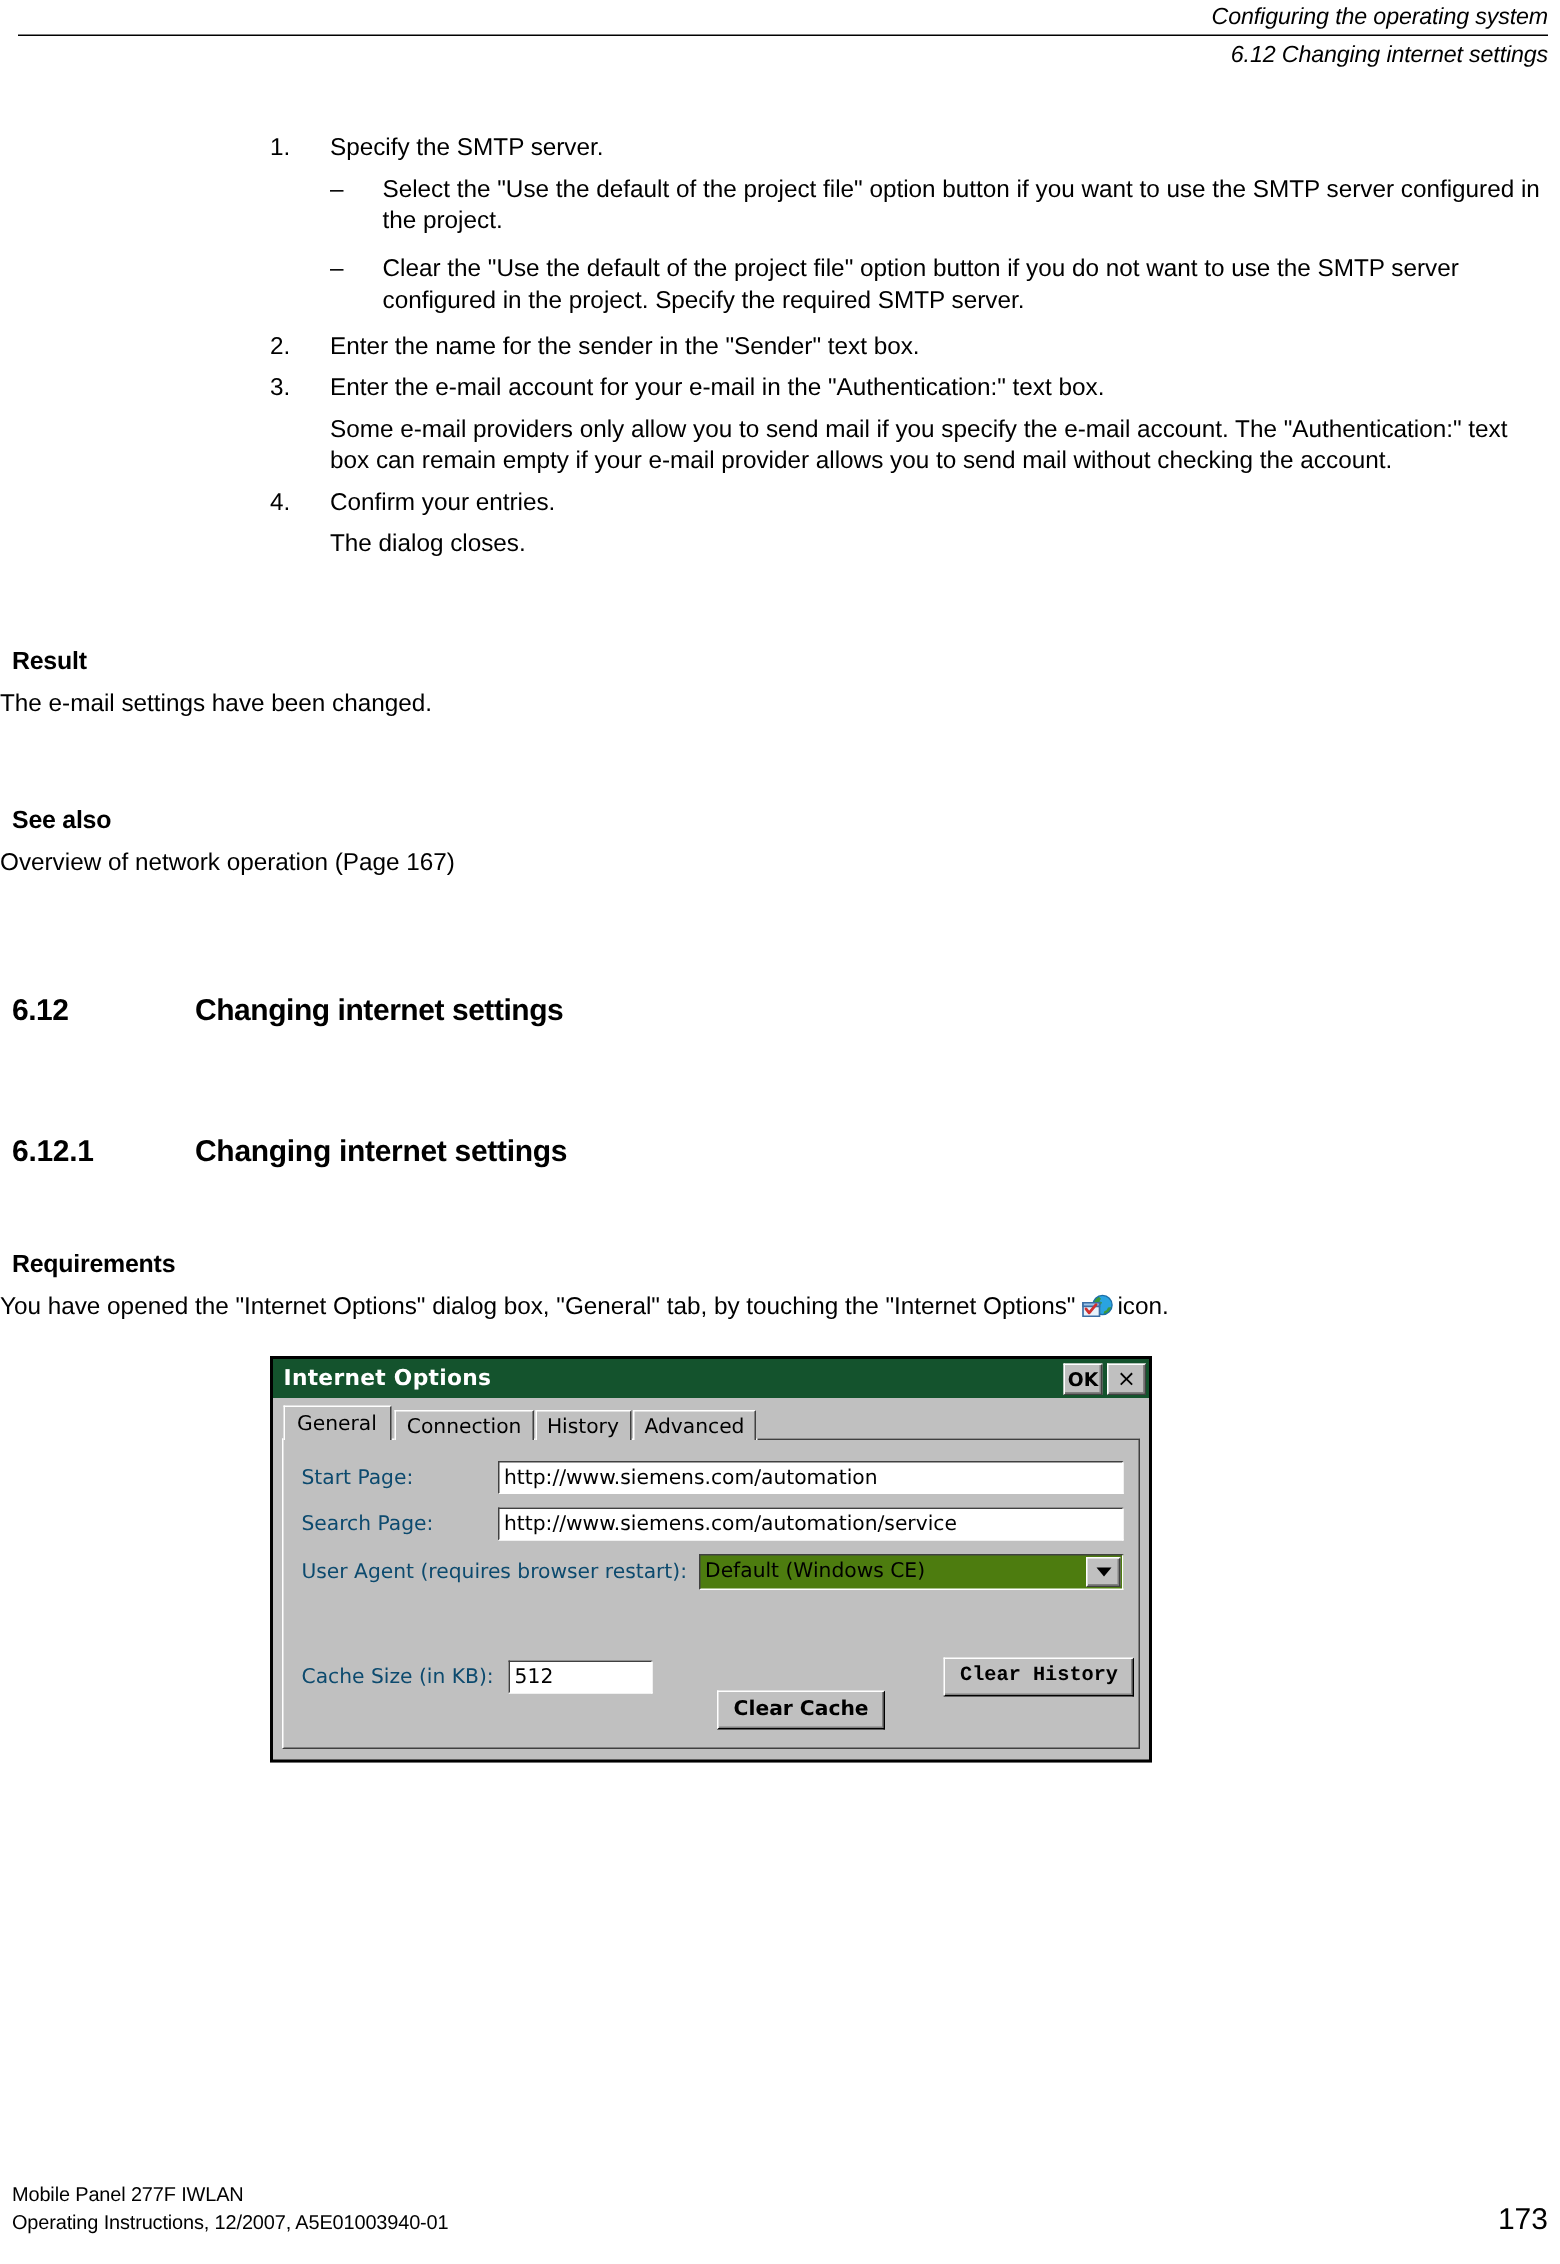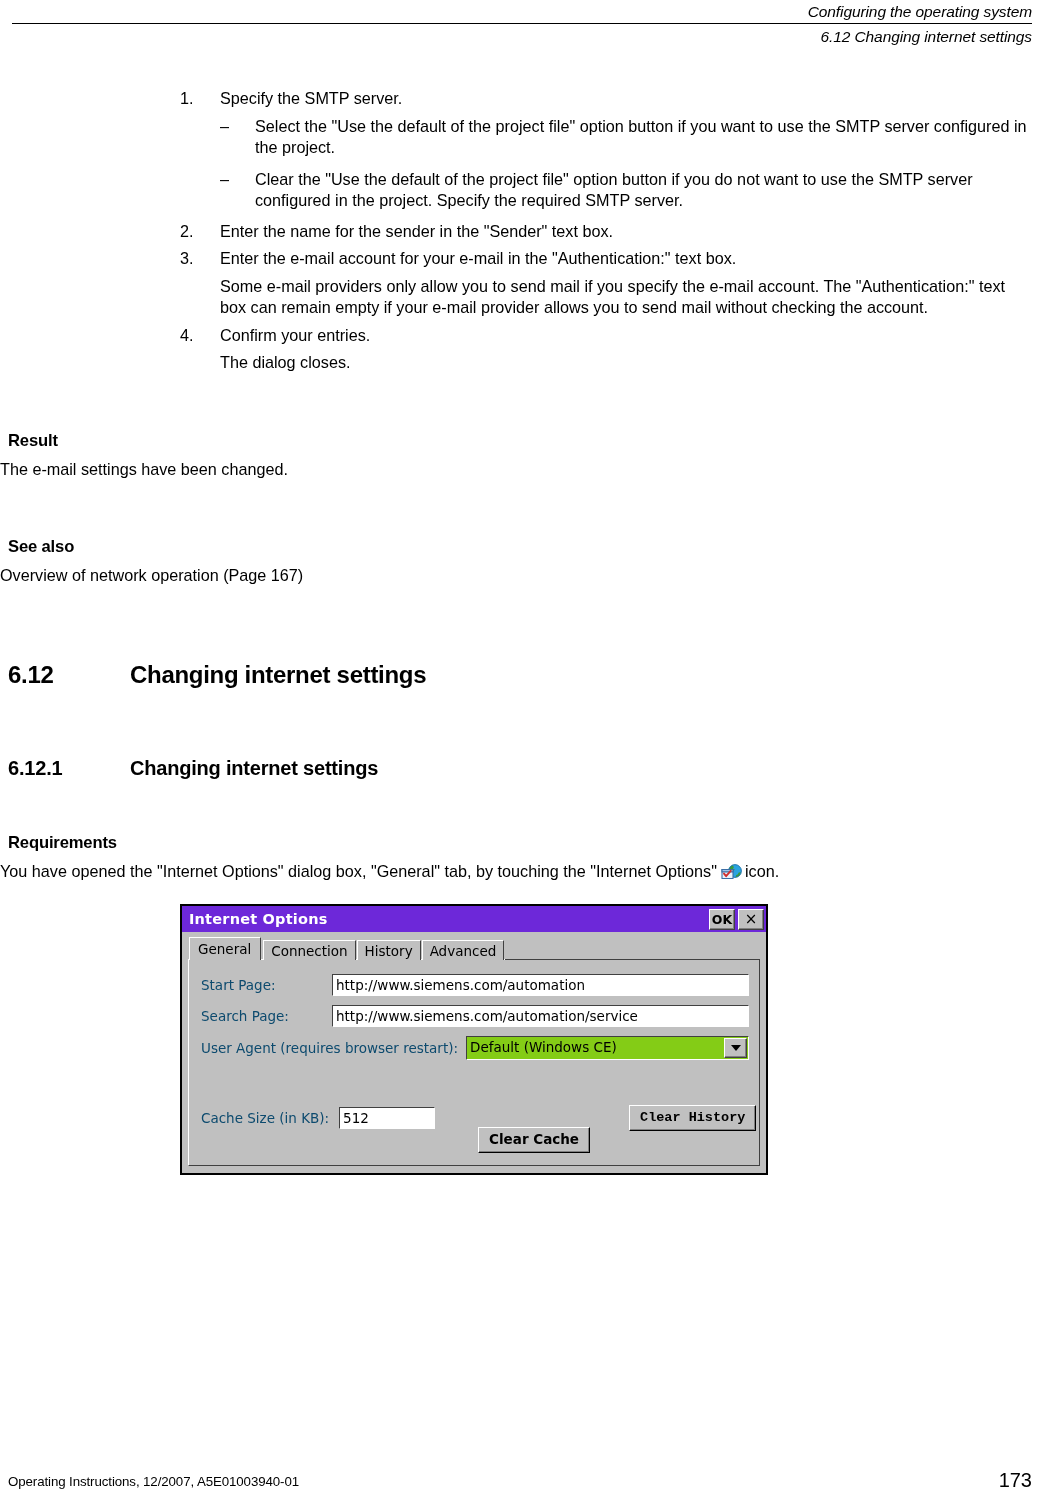--- a/index.html
+++ b/index.html
@@ -123,21 +123,21 @@
     line-height: 21px;
     margin-left: 8px;
     letter-spacing: -0.15px;
   }
 
   
   .sec-h1 {
     display: flex;
     margin-left: 8px;
     font-weight: bold;
-    font-size: 24px;
+    font-size: 20px;
     line-height: 31px;
     letter-spacing: -0.3px;
   }
   .sec-h1 .num { width: 122px; flex: none; }
 
   .sec-h2 {
     display: flex;
     margin-left: 8px;
     font-weight: bold;
     font-size: 20px;
@@ -162,21 +162,21 @@
     position: relative;
     margin-left: 180px;
     width: 588px;
     background: #c0c0c0;
     border: 2px solid #000000;
     box-sizing: border-box;
     font-family: "DejaVu Sans", sans-serif;
   }
   .ce-titlebar {
     height: 26px;
-    background: #6d28d9;
+    background: #14532d;
     display: flex;
     align-items: center;
     padding: 0 2px 0 7px;
     box-sizing: border-box;
   }
   .ce-title {
     color: #ffffff;
     font-size: 14.5px;
     font-weight: bold;
     letter-spacing: 0.2px;
@@ -285,21 +285,21 @@
     overflow: hidden;
   }
   .ce-input.grow { flex: 1; }
   .ce-input.cache { width: 96px; flex: none; margin-left: 10px; }
 
   .ce-combo {
     display: flex;
     align-items: stretch;
     flex: 1;
     margin-left: 8px;
-    background: #84cc16;
+    background: #4d7c0f;
     border-top: 1.5px solid #404040;
     border-left: 1.5px solid #404040;
     border-right: 1px solid #ffffff;
     border-bottom: 1px solid #ffffff;
     height: 24px;
     box-sizing: border-box;
   }
   .ce-combo-text {
     flex: 1;
     font-size: 13.5px;
@@ -520,18 +520,19 @@
           </div>
 
         </div>
       </div>
     </div>
 
   </div>
 
   <div class="footer">
     <div class="footer-left">
+      <div>Mobile Panel 277F IWLAN</div>
       <div>Operating Instructions, 12/2007, A5E01003940-01</div>
     </div>
     <div class="footer-page">173</div>
   </div>
 
 </div>
 
 </body></html>

